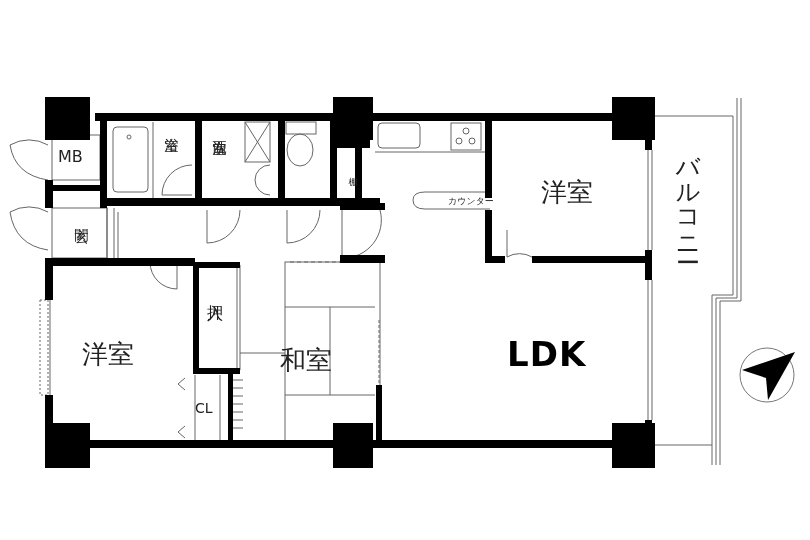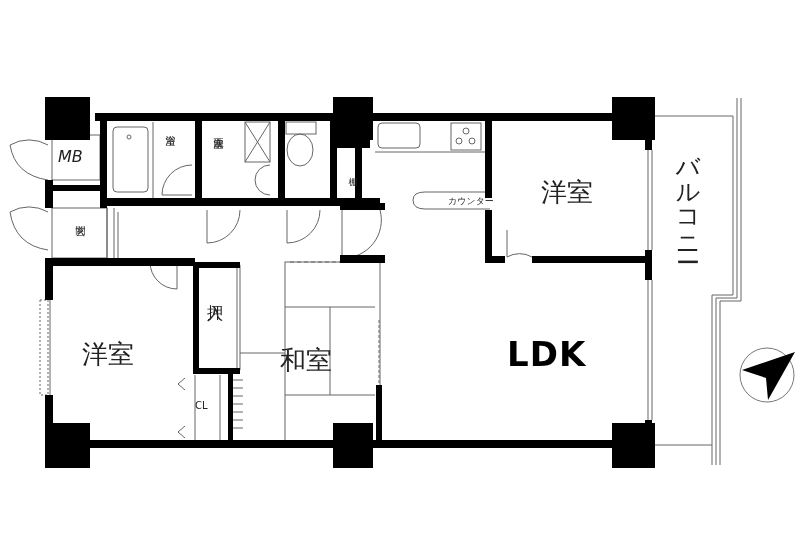--- a/index.html
+++ b/index.html
@@ -2,21 +2,21 @@
 <html><head>
 <meta charset="utf-8">
 <style>
   html, body { margin: 0; padding: 0; background: #ffffff; }
   body { width: 810px; height: 540px; position: relative; overflow: hidden; font-family: "DejaVu Sans", sans-serif; }
   #plan { position: absolute; left: 0; top: 0; width: 810px; height: 540px; }
   .lbl { position: absolute; color: #222; font-family: "DejaVu Sans", sans-serif; white-space: nowrap; }
   .vert { writing-mode: vertical-rl; text-orientation: upright; letter-spacing: 0px; }
   .room-big { font-size: 26px; }
   .room-mid { font-size: 16px; }
-  .room-small { font-size: 10px; }
+  .room-small { font-size: 14px; }
   .ldk { font-size: 34px; font-weight: bold; color: #000; letter-spacing: 1px; }
   .counter { font-size: 9px; margin-left: 25px; }
 </style>
 </head>
 <body>
 
 <svg id="plan" viewBox="0 0 810 540" xmlns="http://www.w3.org/2000/svg">
 
   <g stroke="#666" stroke-width="1" fill="none">
 
@@ -146,21 +146,21 @@
     <rect x="645" y="250" width="7" height="30"></rect>
     <rect x="645" y="420" width="7" height="5"></rect>
   </g>
 
   <g>
     <circle cx="767" cy="375" r="27" fill="none" stroke="#777" stroke-width="1"></circle>
     <polygon points="742,370 795,352 768,400 766,378" fill="#000"></polygon>
   </g>
 </svg>
 
-<div class="lbl room-mid" style="left:58px; top:147px;font-style:italic;">MB</div>
+<div class="lbl room-mid" style="left:58px; top:147px;">MB</div>
 <div class="lbl room-small vert" style="left:163px; top:127px;">浴室</div>
 <div class="lbl room-small vert" style="left:211px; top:130px;">洗面室</div>
 <div class="lbl room-small vert" style="left:73px; top:218px;">玄関</div>
 <div class="lbl counter vert" style="left:321px; top:170px;">棚</div>
 <div class="lbl counter" style="left:423px; top:195px;">カウンター</div>
 <div class="lbl room-big" style="left:541px; top:175px;">洋室</div>
 <div class="lbl room-big" style="left:82px; top:337px;">洋室</div>
 <div class="lbl room-mid vert" style="left:204px; top:292px;">押入</div>
 <div class="lbl room-small" style="left:195px; top:400px;">CL</div>
 <div class="lbl room-big" style="left:280px; top:343px;">和室</div>

